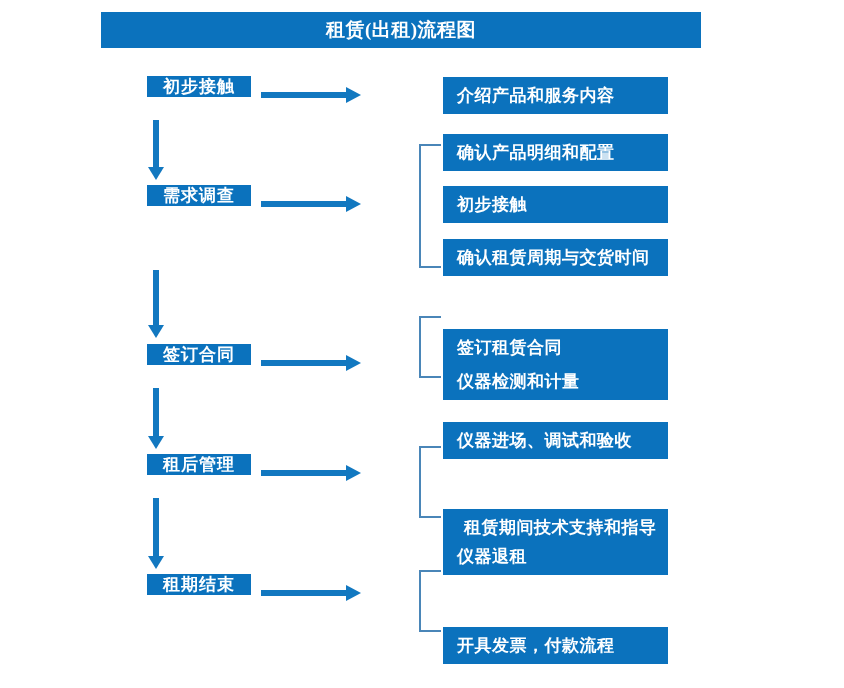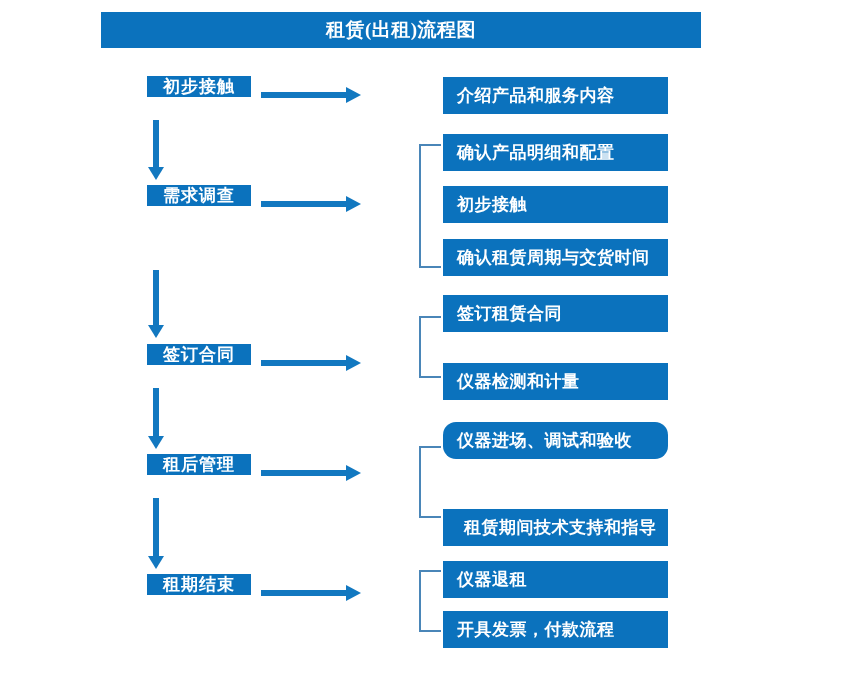--- a/index.html
+++ b/index.html
@@ -180,20 +180,20 @@
 
   <div class="bracket" style="top:144px; height:124px;"></div>
   <div class="bracket" style="top:316px; height:62px;"></div>
   <div class="bracket" style="top:446px; height:72px;"></div>
   <div class="bracket" style="top:570px; height:62px;"></div>
 
   <div class="detail-box" style="top:77px;">介绍产品和服务内容</div>
   <div class="detail-box" style="top:134px;">确认产品明细和配置</div>
   <div class="detail-box" style="top:186px;">初步接触</div>
   <div class="detail-box" style="top:239px;">确认租赁周期与交货时间</div>
-  <div class="detail-box" style="top:295px;">签订租赁合同</div>
+  <div class="detail-box" style="top:329px;">签订租赁合同</div>
   <div class="detail-box" style="top:363px;">仪器检测和计量</div>
-  <div class="detail-box" style="top:422px;border-radius:13px;">仪器进场、调试和验收</div>
+  <div class="detail-box" style="top:422px;">仪器进场、调试和验收</div>
   <div class="detail-box" style="top:509px;padding-left:21px;">租赁期间技术支持和指导</div>
-  <div class="detail-box" style="top:561px;">仪器退租</div>
-  <div class="detail-box" style="top:611px;">开具发票，付款流程</div>
+  <div class="detail-box" style="top:538px;">仪器退租</div>
+  <div class="detail-box" style="top:627px;">开具发票，付款流程</div>
 
 </div>
 
 </body></html>

